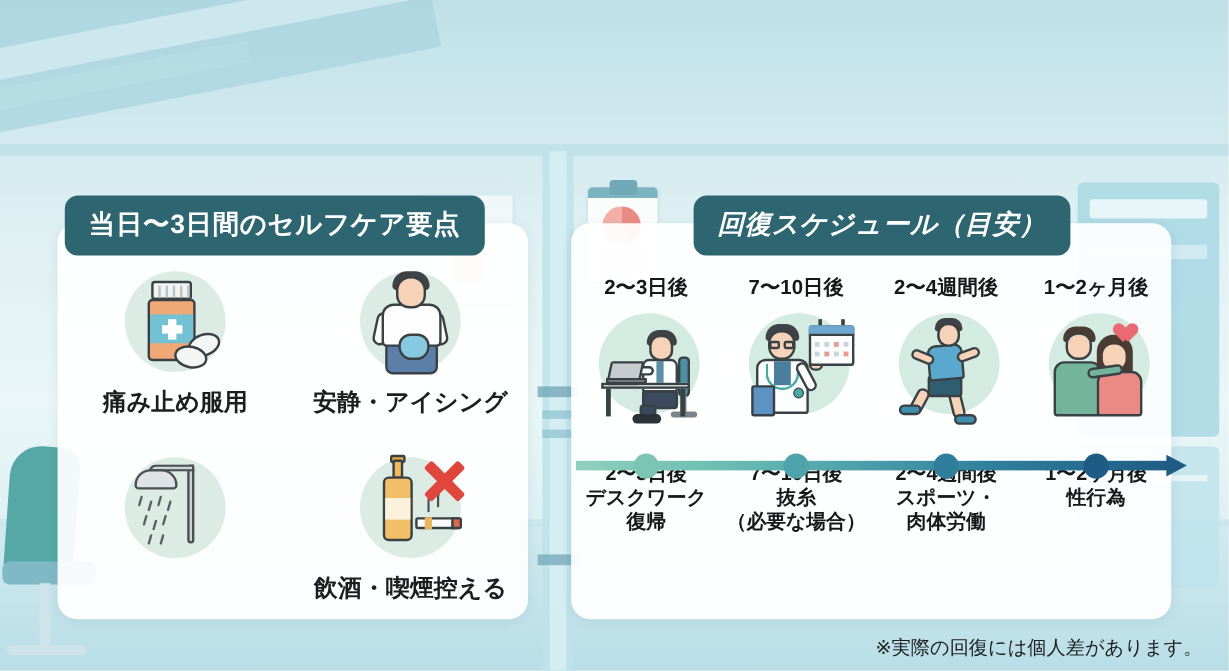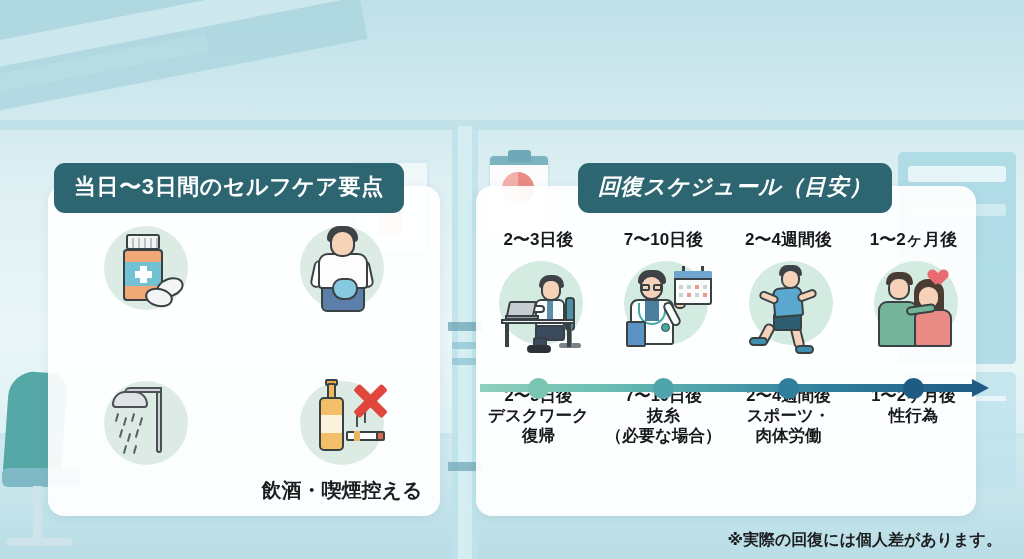--- a/index.html
+++ b/index.html
@@ -270,21 +270,21 @@
   .cp-heart::before, .cp-heart::after {
     content:''; position:absolute; top:0; width:10px; height:15px;
     background:#ea6a72; border-radius:6px 6px 0 0;
   }
   .cp-heart::before { left:9px; transform:rotate(45deg); transform-origin:0 100%; }
   .cp-heart::after  { left:9px; transform:rotate(-45deg); transform-origin:100% 100%; }
 
   
   .footnote {
     position: absolute; right: 22px; bottom: 8px; z-index: 9;
-    font-size: 16px; font-weight: 700; color: #1b1d1f; white-space: nowrap; margin-left: 32px;
+    font-size: 16px; font-weight: 400; color: #1b1d1f; white-space: nowrap; margin-left: 32px;
   }
 </style>
 </head>
 <body>
 
 <div id="stage">
 
   <div class="bg bg-ceiling-1"></div>
   <div class="bg bg-ceiling-2"></div>
   <div class="bg bg-ceiling-3"></div>
@@ -342,33 +342,35 @@
             <i style="left:22px"></i>
             <i style="left:28px"></i>
           </div>
         <div class="pb-body"></div>
           <div class="pb-label"></div>
         <div class="pb-cross-v"></div>
           <div class="pb-cross-h"></div>
         <div class="pill-a"></div>
           <div class="pill-b"></div>
       </div>
+      <div class="care-label">痛み止め服用</div>
     </div>
 
     <div class="care-cell">
       <div class="care-art">
         <div class="care-disc"></div>
         <div class="ice-arm-l"></div>
           <div class="ice-arm-r"></div>
         <div class="ice-legs"></div>
           <div class="ice-torso"></div>
         <div class="ice-hair"></div>
           <div class="ice-head"></div>
         <div class="ice-pack"></div>
       </div>
+      <div class="care-label">安静・アイシング</div>
     </div>
 
     <div class="care-cell">
       <div class="care-art">
         <div class="care-disc"></div>
         <div class="sh-pipe"></div>
           <div class="sh-arm"></div>
           <div class="sh-head"></div>
         <div class="sh-drop" style="left:22px;top:38px"></div>
         <div class="sh-drop" style="left:30px;top:42px"></div>

